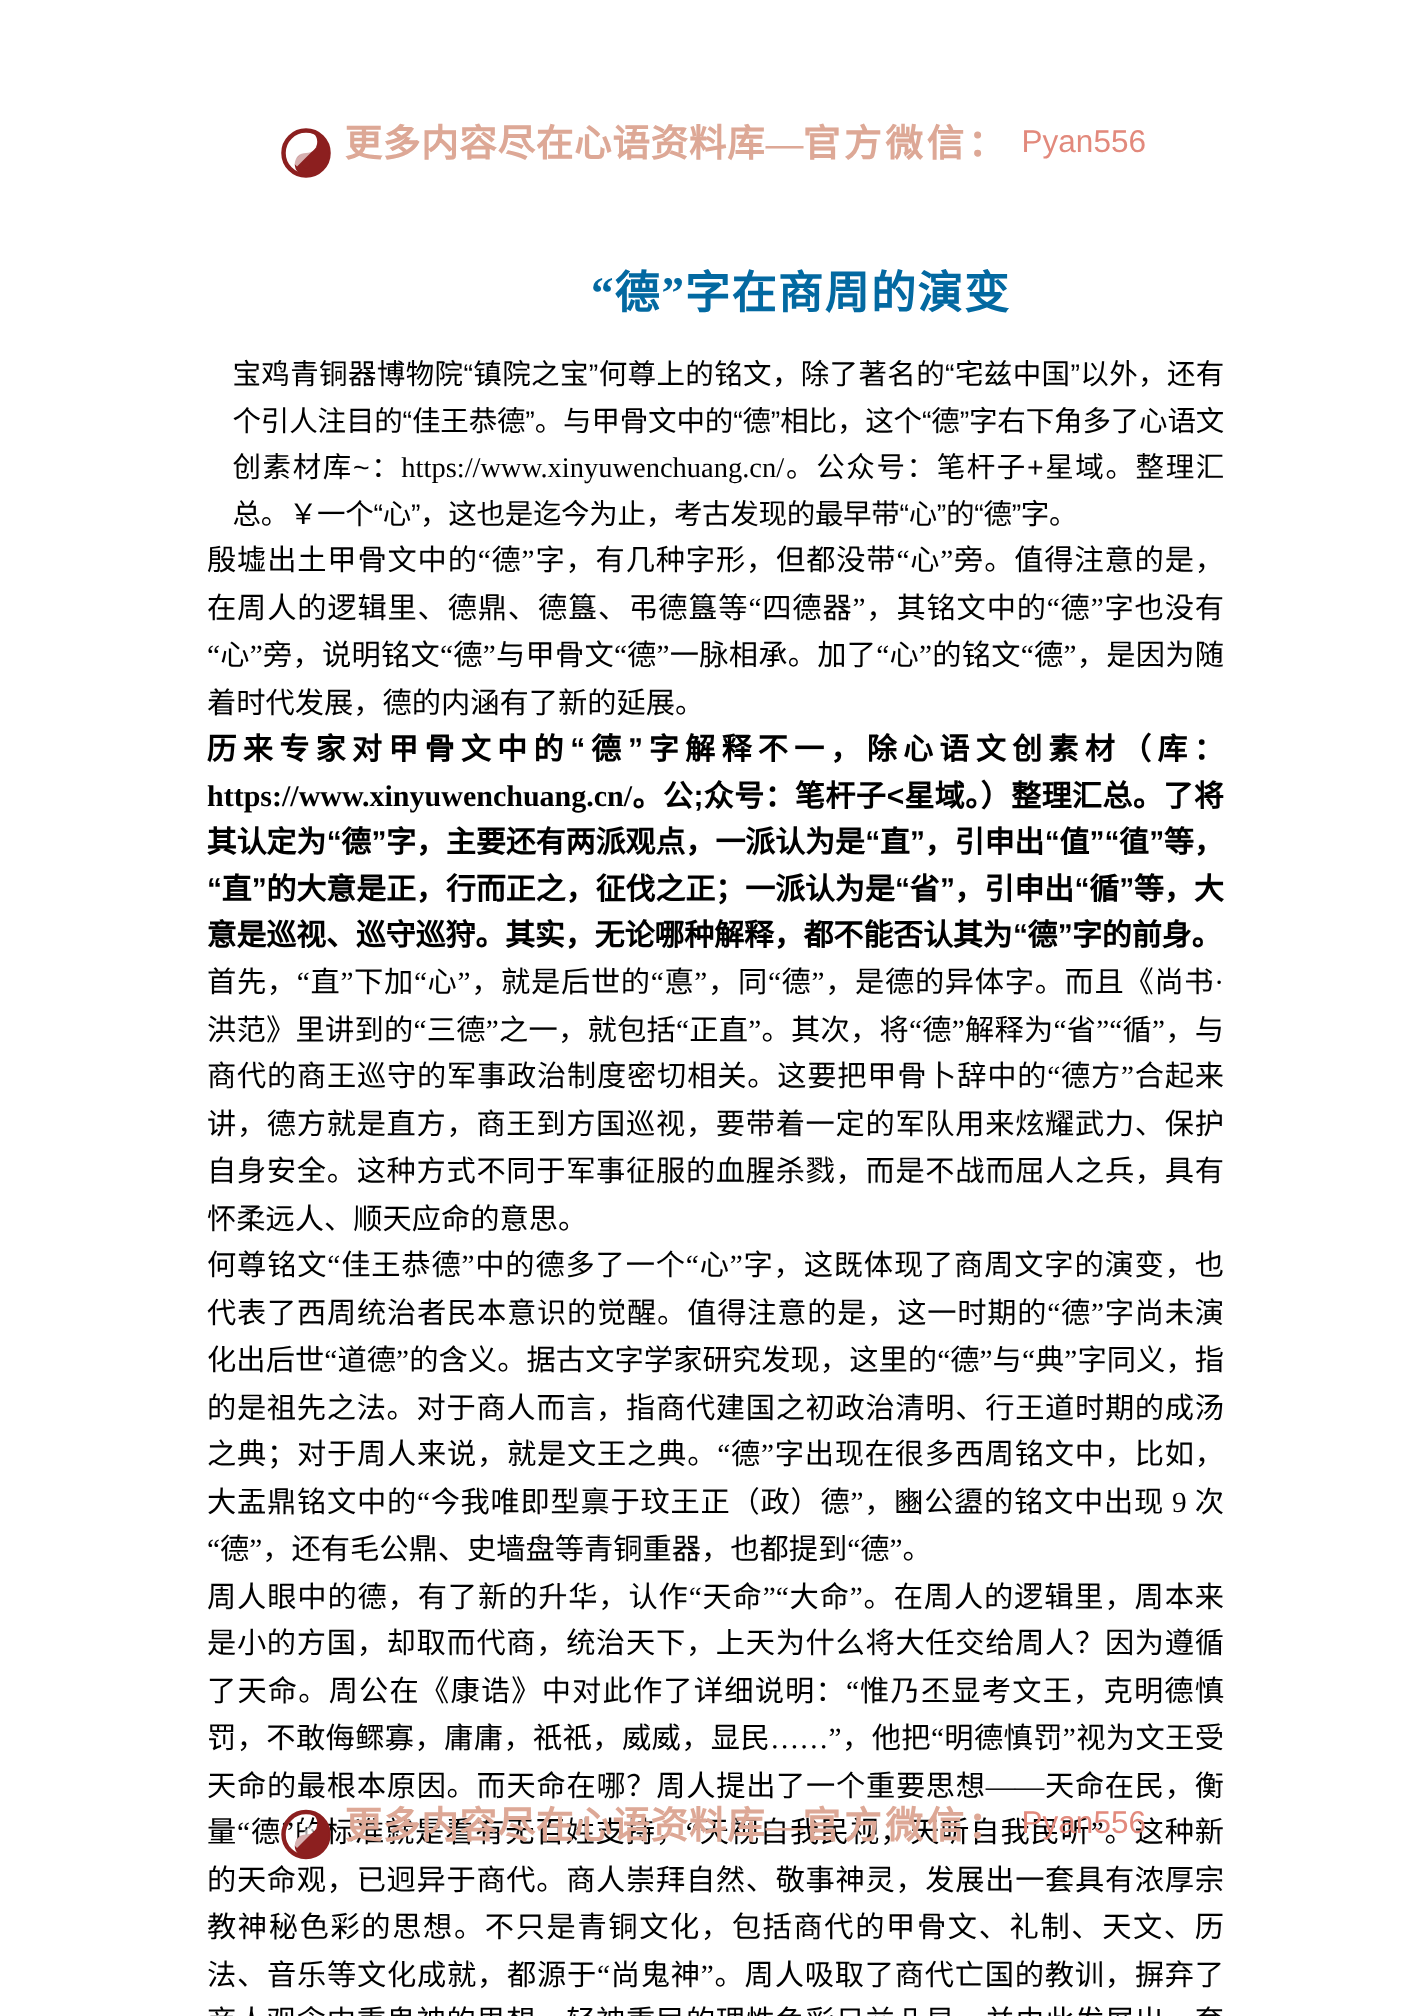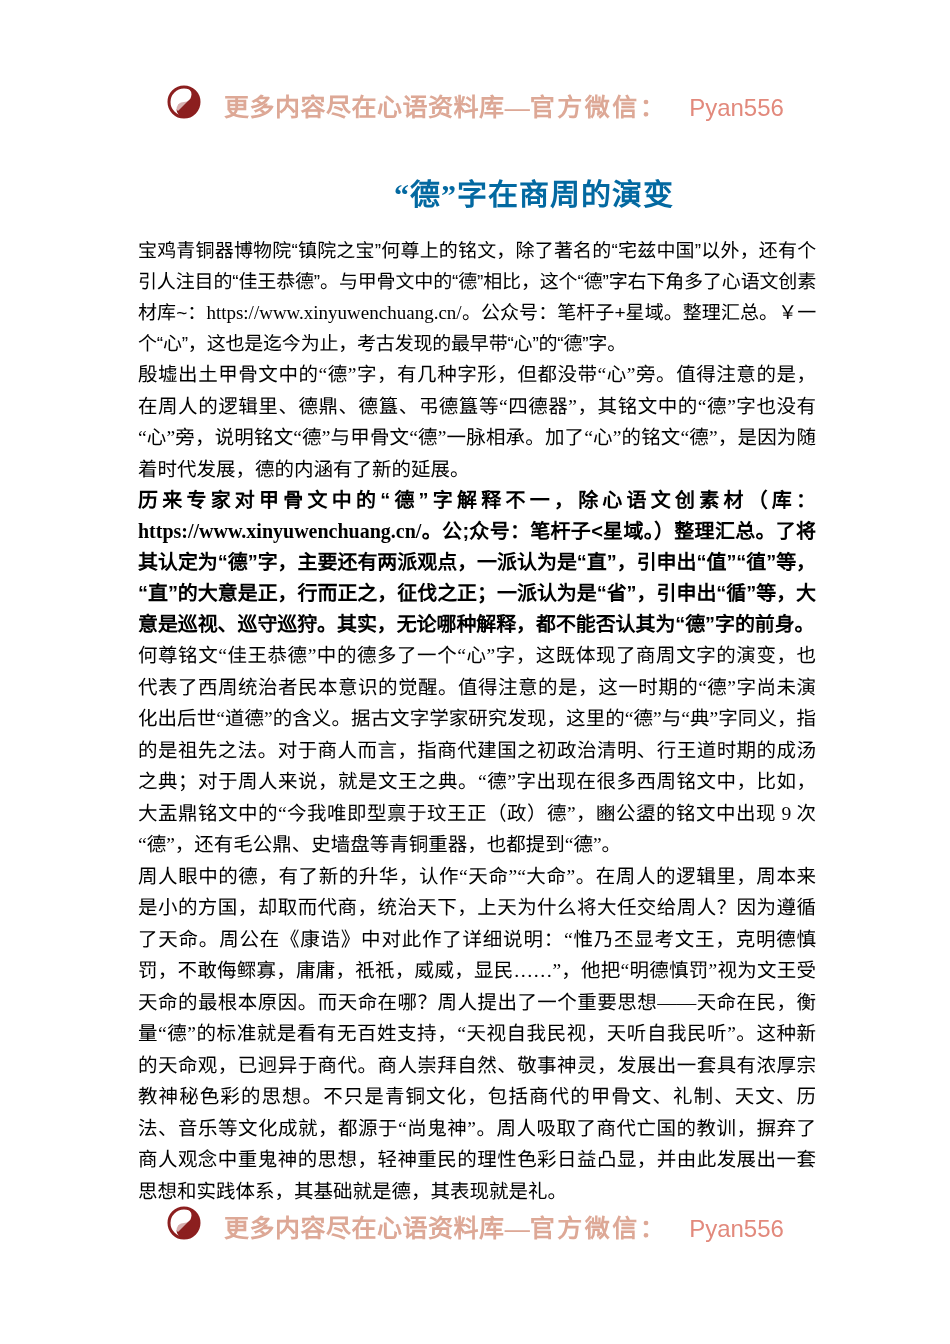--- a/index.html
+++ b/index.html
@@ -22,23 +22,23 @@
     height: 1344px;
     box-sizing: border-box;
     padding: 0;
     position: relative;
     background: #ffffff;
   }
 
   
   .watermark {
     display: flex;
-    align-items: flex-end;
+    align-items: flex-start;
     justify-content: center;
-    gap: 20px;
+    gap: 6px;
     width: 100%;
     user-select: none;
   }
   .watermark-top   { position: absolute; top: 84px;  left: 0; }
   .watermark-bottom{ position: absolute; top: 1205px; left: 0; }
 
   .wm-logo {
     width: 36px;
     height: 36px;
     position: relative;
@@ -56,21 +56,21 @@
     letter-spacing: 0.5px;
     white-space: nowrap;
   }
   .wm-cn .wm-dash { letter-spacing: 0; }
   .wm-cn .wm-official {
     letter-spacing: 2.5px;
   }
   .wm-id {
     font-family: "Liberation Sans", "DejaVu Sans", sans-serif;
     font-weight: 400;
-    font-size: 24px;
+    font-size: 21px;
     line-height: 1;
     color: #e2897c;
     white-space: nowrap;
     margin-left: 2px;
   }
 
   
   .doc-title {
     position: absolute;
     top: 150px;
@@ -107,20 +107,21 @@
     line-height: 31.5px;
     text-indent: 0;
   }
 
   
   p.sans {
     font-family: "Liberation Sans", "DejaVu Sans", sans-serif;
     font-size: 19px;
     line-height: 31px;
     letter-spacing: -0.2px;
+    margin-left: 17px;
   }
   p.sans-bold {
     font-family: "Liberation Sans", "DejaVu Sans", sans-serif;
     font-size: 20px;
     line-height: 31px;
     font-weight: 700;
     letter-spacing: -0.1px;
   }
 
   
@@ -156,20 +157,21 @@
   <h1 class="doc-title">“德”字在商周的演变</h1>
 
   <div class="content">
 
     <p class="para sans"><span>宝鸡青铜器博物院“镇院之宝”何尊上的铭文，除了著名的“宅兹中国”以外，还有个引人注目的“佳王恭德”。与甲骨文中的“德”相比，这个“德”字右下角多了心语文创素材库~：</span><span class="latin">https://www.xinyuwenchuang.cn/</span><span>。公众号：笔杆子+星域。整理汇总。￥一个“心”，这也是迄今为止，考古发现的最早带“心”的“德”字。</span></p>
 
     <p class="para serif"><span>殷墟出土甲骨文中的“德”字，有几种字形，但都没带“心”旁。值得注意的是，在周人的逻辑里、德鼎、德簋、弔德簋等“四德器”，其铭文中的“德”字也没有“心”旁，说明铭文“德”与甲骨文“德”一脉相承。加了“心”的铭文“德”，是因为随着时代发展，德的内涵有了新的延展。</span></p>
 
     <p class="para sans-bold"><span>历来专家对甲骨文中的“德”字解释不一，除心语文创素材（库：</span><span class="latin-b">https://www.xinyuwenchuang.cn/</span><span>。公;众号：笔杆子&lt;星域。）整理汇总。了将其认定为“德”字，主要还有两派观点，一派认为是“直”，引申出“值”“徝”等，“直”的大意是正，行而正之，征伐之正；一派认为是“省”，引申出“循”等，大意是巡视、巡守巡狩。其实，无论哪种解释，都不能否认其为“德”字的前身。</span></p>
 
+    <p class="para serif"><span>首先，“直”下加“心”，就是后世的“悳”，同“德”，是德的异体字。而且《尚书·洪范》里讲到的“三德”之一，就包括“正直”。其次，将“德”解释为“省”“循”，与商代的商王巡守的军事政治制度密切相关。这要把甲骨卜辞中的“德方”合起来讲，德方就是直方，商王到方国巡视，要带着一定的军队用来炫耀武力、保护自身安全。这种方式不同于军事征服的血腥杀戮，而是不战而屈人之兵，具有怀柔远人、顺天应命的意思。</span></p>
 
     <p class="para serif"><span>何尊铭文“佳王恭德”中的德多了一个“心”字，这既体现了商周文字的演变，也代表了西周统治者民本意识的觉醒。值得注意的是，这一时期的“德”字尚未演化出后世“道德”的含义。据古文字学家研究发现，这里的“德”与“典”字同义，指的是祖先之法。对于商人而言，指商代建国之初政治清明、行王道时期的成汤之典；对于周人来说，就是文王之典。“德”字出现在很多西周铭文中，比如，大盂鼎铭文中的“今我唯即型禀于玟王正（政）德”，豳公盨的铭文中出现 9 次“德”，还有毛公鼎、史墙盘等青铜重器，也都提到“德”。</span></p>
 
     <p class="para serif"><span>周人眼中的德，有了新的升华，认作“天命”“大命”。在周人的逻辑里，周本来是小的方国，却取而代商，统治天下，上天为什么将大任交给周人？因为遵循了天命。周公在《康诰》中对此作了详细说明：“惟乃丕显考文王，克明德慎罚，不敢侮鳏寡，庸庸，祇祇，威威，显民……”，他把“明德慎罚”视为文王受天命的最根本原因。而天命在哪？周人提出了一个重要思想——天命在民，衡量“德”的标准就是看有无百姓支持，“天视自我民视，天听自我民听”。这种新的天命观，已迥异于商代。商人崇拜自然、敬事神灵，发展出一套具有浓厚宗教神秘色彩的思想。不只是青铜文化，包括商代的甲骨文、礼制、天文、历法、音乐等文化成就，都源于“尚鬼神”。周人吸取了商代亡国的教训，摒弃了商人观念中重鬼神的思想，轻神重民的理性色彩日益凸显，并由此发展出一套思想和实践体系，其基础就是德，其表现就是礼。</span></p>
 
   </div>
 
   <div class="watermark watermark-bottom">
     <span class="wm-logo">
       <svg viewBox="0 0 36 36" xmlns="http://www.w3.org/2000/svg" aria-hidden="true">

